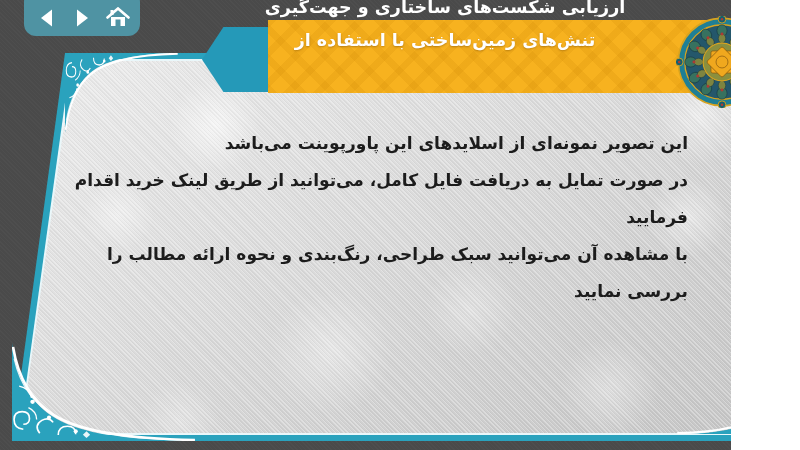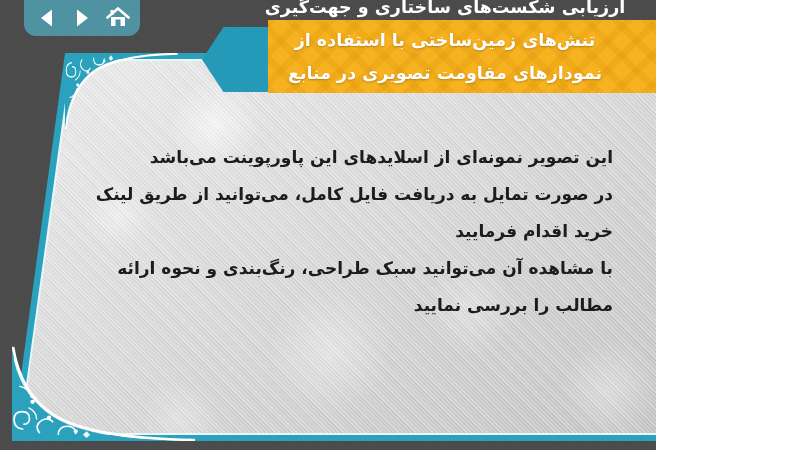--- a/index.html
+++ b/index.html
@@ -1,17 +1,17 @@
 <!DOCTYPE html>
 <html lang="fa"><head>
 <meta charset="utf-8">
 <style>
   html,body{margin:0;padding:0;}
   body{width:800px;height:450px;overflow:hidden;font-family:"DejaVu Sans",sans-serif;}
-  #stage{position:relative;width:656px;height:450px;overflow:hidden;
+  #stage{position:relative;width:731px;height:450px;overflow:hidden;
     background:
       repeating-linear-gradient(45deg, rgba(255,255,255,0.025) 0 1px, transparent 1px 3px),
       #4a4a4a;}
   
   .layer{position:absolute;inset:0;}
   #frame-teal{background:#2aa2bd;clip-path:polygon(65px 53px,790px 53px,797px 441px,12px 441px);}
   #frame-white{background:#eaf7fa;clip-path:polygon(71px 59px,784px 59px,791px 435px,19px 435px);}
   #panel{clip-path:polygon(73px 61px,782px 61px,789px 433px,21px 433px);
     background:
       radial-gradient(circle at 345px 15px, rgba(255,255,255,0.85), rgba(255,255,255,0) 62px),
@@ -44,21 +44,21 @@
       #f7b21f;}
   #banner-arrow{position:absolute;left:202px;top:27px;width:67px;height:65px;background:#2599b8;z-index:2;
     clip-path:polygon(100% 0,100% 100%,32% 100%,0 50%,32% 0);}
   
   #title-block{position:absolute;left:245px;top:-9px;width:400px;z-index:4;direction:rtl;
     text-align:center;font-size:17.5px;font-weight:700;line-height:33px;}
   .title-on-dark{color:#ffffff;}
   .title-on-banner{color:#ffffff;text-shadow:0 1px 2px rgba(90,50,0,0.35);text-align:center;}
   .title-overflow{color:#f0a51c;text-shadow:0 1px 1px rgba(255,255,255,0.6);}
   
-  #body-text{position:absolute;top:139px;left:60px;right:43px;z-index:3;direction:rtl;
+  #body-text{position:absolute;top:125px;left:60px;right:43px;z-index:3;direction:rtl;
     text-align:right;color:#1c1c1c;font-size:17px;font-weight:700;line-height:37px;}
   
   #mandala{position:absolute;left:676px;top:16px;width:92px;height:92px;z-index:5;}
 </style>
 </head>
 <body>
 
 <div id="stage">
 
   <div class="layer" id="frame-teal"></div>
@@ -93,21 +93,20 @@
   <svg class="flourish" id="flourish-tl" viewBox="0 0 180 100" preserveAspectRatio="none">
       <use href="#flourish"></use>
     </svg>
 
   <div id="banner-arrow"></div>
   <div id="title-banner"></div>
 
   <div id="title-block">
     <div class="title-on-dark">ارزیابی شکست‌های ساختاری و جهت‌گیری</div>
     <div class="title-on-banner">تنش‌های زمین‌ساختی با استفاده از</div>
-    <div class="title-on-banner">نمودارهای مقاومت تصویری در منابع</div>
   </div>
 
   <div id="body-text">
     <div>این تصویر نمونه‌ای از اسلایدهای این پاورپوینت می‌باشد</div>
     <div>در صورت تمایل به دریافت فایل کامل، می‌توانید از طریق لینک خرید اقدام فرمایید</div>
     <div>با مشاهده آن می‌توانید سبک طراحی، رنگ‌بندی و نحوه ارائه مطالب را بررسی نمایید</div>
   </div>
 
   <div id="nav-bar">
     <div class="nav-btn">

